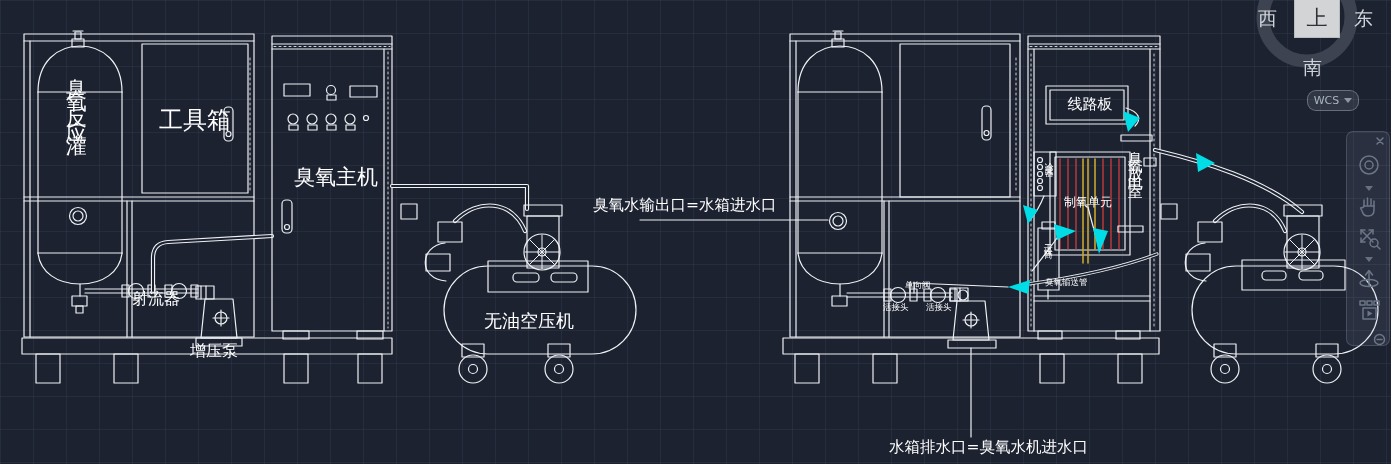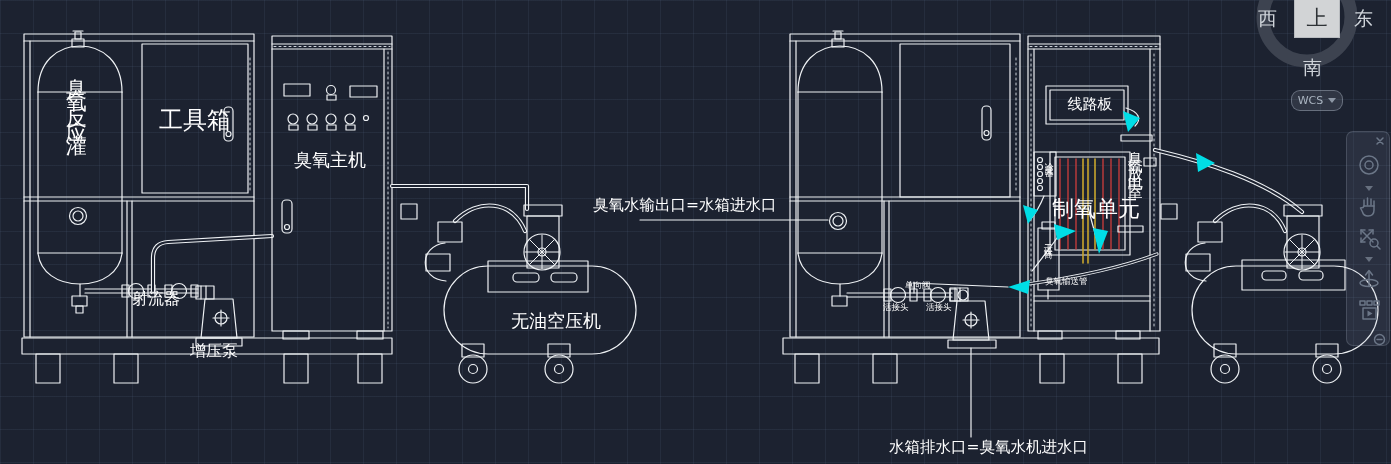--- a/index.html
+++ b/index.html
@@ -25,21 +25,21 @@
   svg.draw .thin{stroke-width:1}
   .lbl{position:absolute;color:#ffffff;white-space:nowrap;font-family:"DejaVu Sans",sans-serif;line-height:1.15;}
   .vlbl{writing-mode:vertical-rl;text-orientation:upright;}
   .ctr{text-align:center;}
   
   .viewcube{position:absolute;left:1240px;top:0;width:151px;height:122px;}
   .vc-face{position:absolute;left:54px;top:-9px;width:46px;height:47px;background:#d2d4d6;
            box-shadow:inset 0 0 0 1px #b9bcc0; color:#2e3236;display:flex;align-items:flex-end;justify-content:center;
            font-size:21px;padding-bottom:6px;box-sizing:border-box;}
   .vc-lbl{position:absolute;color:#ced3d9;font-size:19px;}
-  .wcs{position:absolute;left:51px;top:90px;width:50px;height:19px;border:1px solid rgba(170,180,195,.45);
+  .wcs{position:absolute;left:67px;top:90px;width:50px;height:19px;border:1px solid rgba(170,180,195,.45);
        border-radius:9px;background:rgba(165,175,190,.15);display:flex;align-items:center;justify-content:center;
        gap:5px;color:#aab4c0;font-size:11px;}
   .caret-dn{width:0;height:0;border-left:4px solid transparent;border-right:4px solid transparent;border-top:5px solid #8d97a5;}
   
   .navbar{position:absolute;left:1346px;top:131px;width:44px;height:215px;border-radius:7px;
           background:rgba(150,160,178,.12);border:1px solid rgba(175,185,200,.22);box-sizing:border-box;}
   .navbar svg{position:absolute;}
   .navbar svg *{stroke:#6b7687;stroke-width:1.5;fill:none;stroke-linecap:round;stroke-linejoin:round;}
   .navbar .filled{fill:#6b7687;stroke:none;}
   .nv-caret{position:absolute;width:0;height:0;border-left:4px solid transparent;border-right:4px solid transparent;border-top:5px solid #67707f;}
@@ -320,34 +320,34 @@
         <circle cx="1327" cy="369" r="4.5"></circle>
     </g>
 
     <g>
       <line x1="640" y1="220" x2="828" y2="220"></line>
     </g>
   </svg>
 
   <div class="lbl vlbl" style="left:64px;top:62px;font-size:21px;letter-spacing:14px;">臭氧反应灌</div>
   <div class="lbl" style="left:159px;top:107px;font-size:24px;">工具箱</div>
-  <div class="lbl" style="left:294px;top:150px;font-size:18px;">臭氧主机</div>
+  <div class="lbl" style="left:294px;top:165px;font-size:21px;">臭氧主机</div>
   <div class="lbl" style="left:132px;top:290px;font-size:16px;">射流器</div>
   <div class="lbl" style="left:190px;top:342px;font-size:16px;">增压泵</div>
-  <div class="lbl" style="left:484px;top:311px;font-size:18px;margin-left:27px;">无油空压机</div>
+  <div class="lbl" style="left:484px;top:311px;font-size:18px;">无油空压机</div>
 
   <div class="lbl" style="left:889px;top:439px;font-size:15.5px;">水箱排水口=臭氧水机进水口</div>
   <div class="lbl" style="left:593px;top:197px;font-size:15.5px;">臭氧水输出口=水箱进水口</div>
 
   <div class="lbl ctr" style="left:1050px;top:96px;width:80px;font-size:15px;">线路板</div>
-  <div class="lbl ctr" style="left:1052px;top:196px;width:72px;font-size:22px;">制氧单元</div>
+  <div class="lbl ctr" style="left:1052px;top:196px;width:72px;font-size:12px;">制氧单元</div>
   <div class="lbl vlbl" style="left:1126px;top:139px;font-size:15px;letter-spacing:8px;">臭氧放电室</div>
   <div class="lbl vlbl" style="left:1044px;top:155px;font-size:9px;letter-spacing:3px;">冷凝器</div>
   <div class="lbl vlbl" style="left:1043px;top:237px;font-size:9px;letter-spacing:3px;">干燥筒</div>
-  <div class="lbl" style="left:1045px;top:278px;font-size:8.5px;font-family:Liberation Mono, monospace;">臭氧输送管</div>
+  <div class="lbl" style="left:1045px;top:278px;font-size:8.5px;">臭氧输送管</div>
   <div class="lbl" style="left:905px;top:282px;font-size:8.5px;font-family:Liberation Mono, monospace;">单向阀</div>
   <div class="lbl" style="left:883px;top:303px;font-size:8.5px;">活接头</div>
   <div class="lbl" style="left:926px;top:303px;font-size:8.5px;">活接头</div>
 
   <div class="viewcube">
     <svg width="151" height="122">
       <circle cx="67" cy="17" r="44" fill="none" stroke="#3d4350" stroke-width="13"></circle>
     </svg>
     <div class="vc-face">
       <span>上</span>

